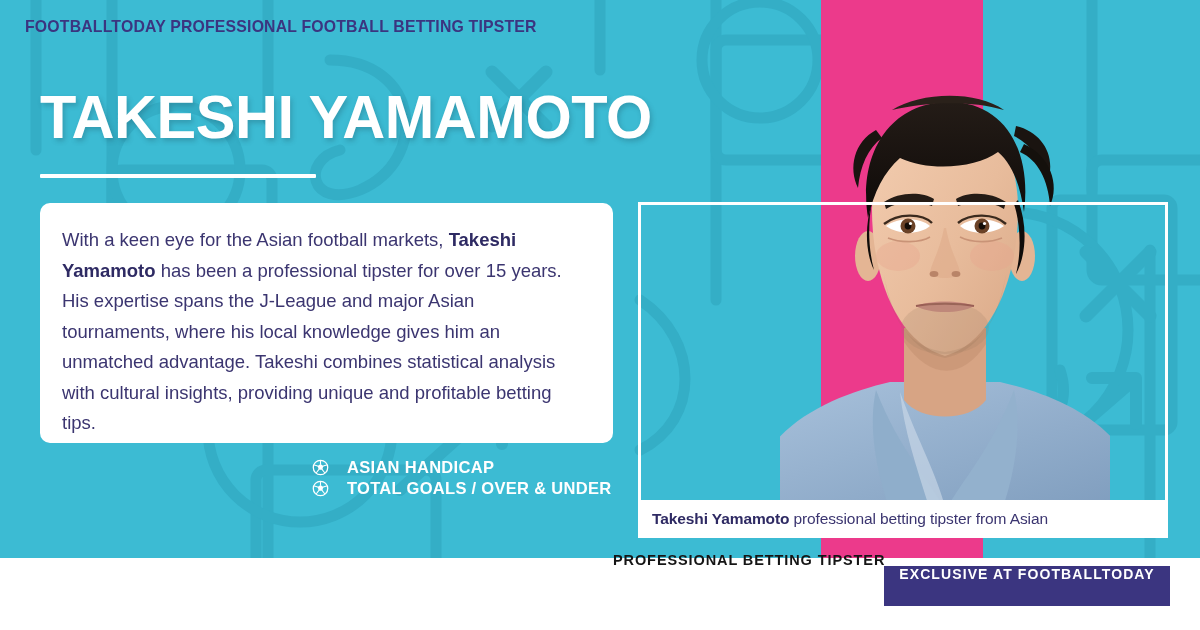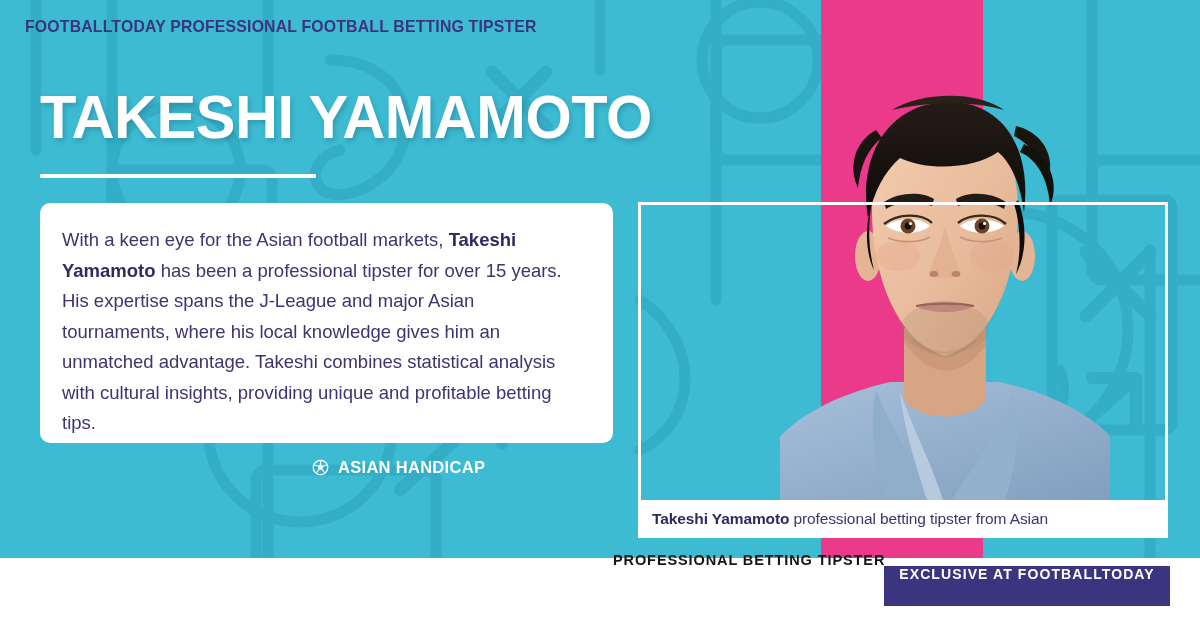--- a/index.html
+++ b/index.html
@@ -106,21 +106,21 @@
     color:#3B3570;
   }
   .bio b { font-weight:bold; color:#2E2A63; }
 
   
   .markets {
     position:absolute; left:312px; top:458px;
     display:flex; flex-direction:column; gap:2px;
   }
   .market-row {
-    display:flex; align-items:center; gap:9px;
+    display:flex; align-items:center; gap:18px;
     color:#ffffff;
     font-size:16.5px;
     font-weight:bold;
     letter-spacing:0.3px;
     white-space:nowrap;
   }
   .ball-icon { width:17px; height:17px; flex:0 0 17px; display:block; }
 
   
   .footer {
@@ -312,20 +312,34 @@
         <g stroke="#ffffff" stroke-width="1.5" stroke-linecap="round">
           <line x1="12" y1="7" x2="12" y2="2.4"></line>
           <line x1="16" y1="10" x2="20.6" y2="8.6"></line>
           <line x1="8" y1="10" x2="3.4" y2="8.6"></line>
           <line x1="14.5" y1="15" x2="17.6" y2="19"></line>
           <line x1="9.5" y1="15" x2="6.4" y2="19"></line>
         </g>
       </svg>
       <span>ASIAN HANDICAP</span>
     </div>
+    <div class="market-row">
+      <svg class="ball-icon" viewBox="0 0 24 24">
+        <circle cx="12" cy="12" r="10.2" fill="none" stroke="#ffffff" stroke-width="1.8"></circle>
+        <polygon points="12,7 16,10 14.5,15 9.5,15 8,10" fill="#ffffff"></polygon>
+        <g stroke="#ffffff" stroke-width="1.5" stroke-linecap="round">
+          <line x1="12" y1="7" x2="12" y2="2.4"></line>
+          <line x1="16" y1="10" x2="20.6" y2="8.6"></line>
+          <line x1="8" y1="10" x2="3.4" y2="8.6"></line>
+          <line x1="14.5" y1="15" x2="17.6" y2="19"></line>
+          <line x1="9.5" y1="15" x2="6.4" y2="19"></line>
+        </g>
+      </svg>
+      <span>TOTAL GOALS / OVER &amp; UNDER</span>
+    </div>
   </div>
 
   <div class="footer"></div>
 
   <div class="footer-tagline">PROFESSIONAL BETTING TIPSTER</div>
 
   <div class="badge">
     <span>EXCLUSIVE AT FOOTBALLTODAY</span>
   </div>
 

